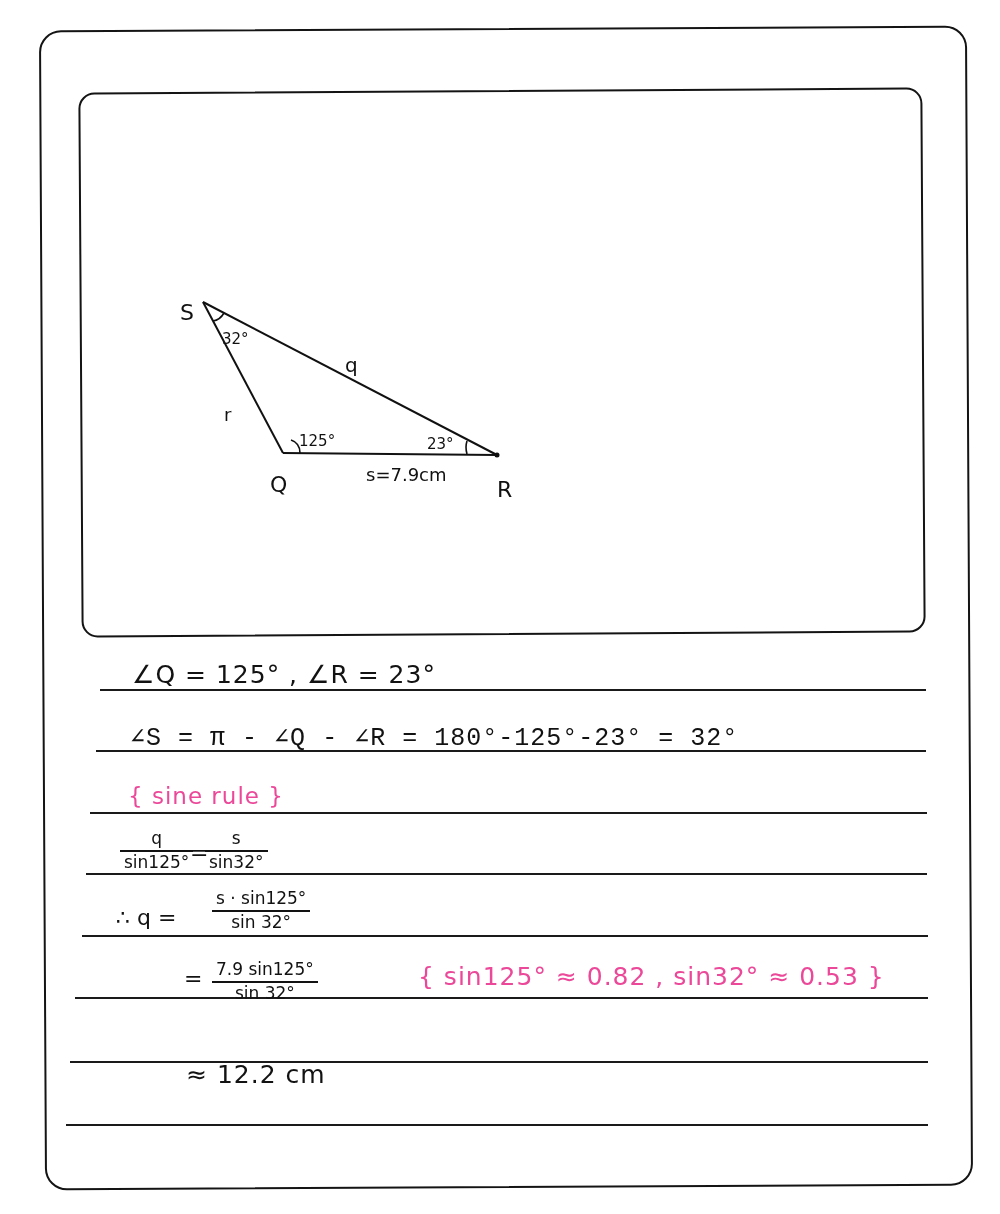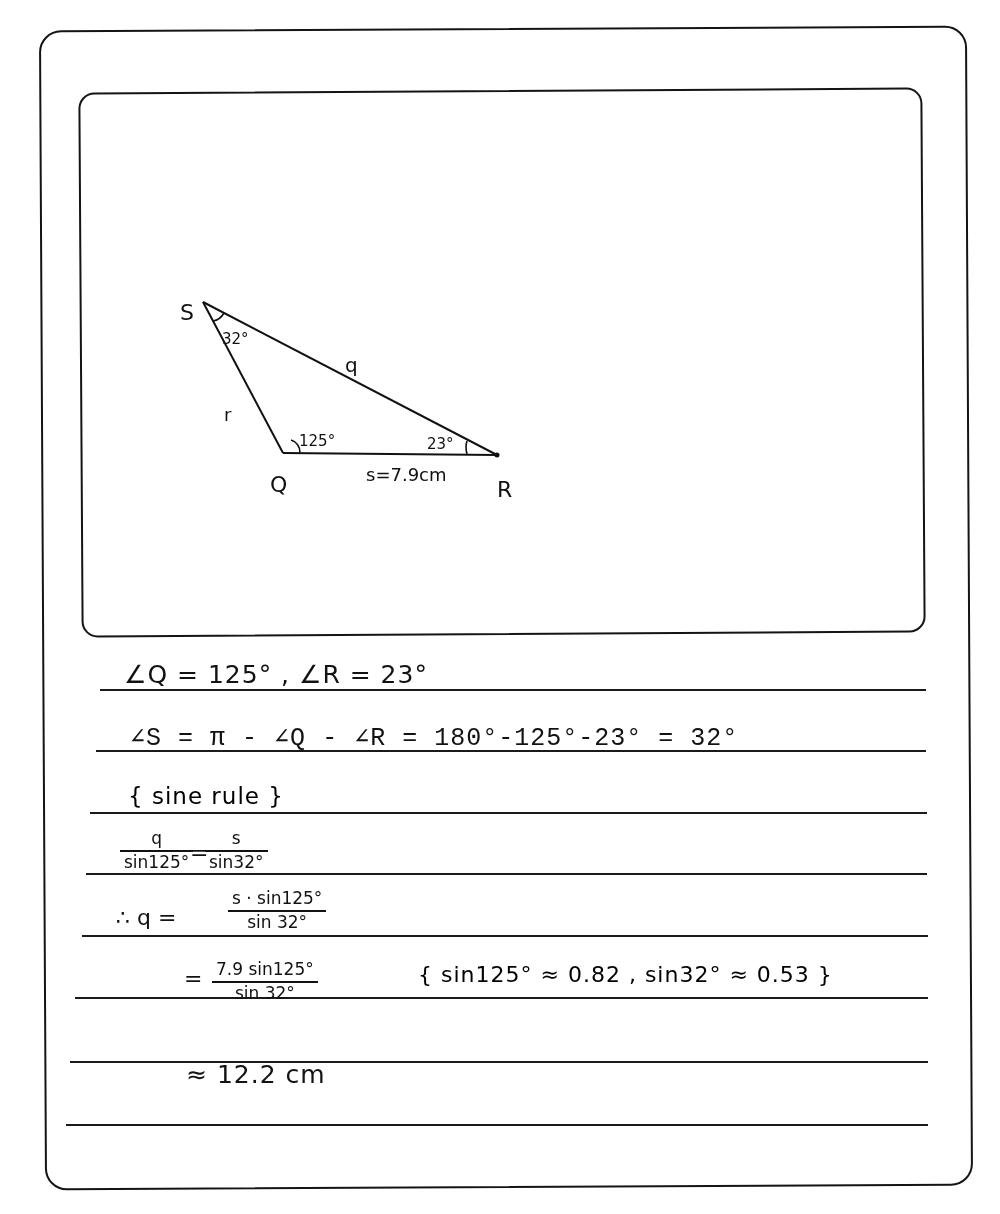--- a/index.html
+++ b/index.html
@@ -14,21 +14,21 @@
              border: 2px solid #141414; border-radius: 16px; box-sizing: border-box;
              transform: rotate(-0.35deg); }
 
     .diagram { position: absolute; left: 0; top: 0; width: 1000px; height: 640px; pointer-events: none; }
     .diagram text { font-family: "DejaVu Sans", sans-serif; fill: #111; }
 
     .rule { position: absolute; height: 0; border-top: 2px solid #1a1a1a; }
 
     .line-text { position: absolute; font-size: 25px; letter-spacing: 1px; white-space: nowrap;
                  color: #121212; font-family: "DejaVu Sans", sans-serif; }
-    .maroon { color: #000000; }
+    .maroon { color: #ec4899; }
 
     .frac { position: absolute; display: inline-flex; flex-direction: column; align-items: center;
             font-size: 17px; line-height: 1.15; white-space: nowrap; color: #121212; }
     .frac .num { padding: 0 4px; }
     .frac .bar { align-self: stretch; border-top: 2px solid #121212; margin: 1px 0; }
     .frac .den { padding: 0 4px; }
 
     .op { position: absolute; font-size: 22px; color: #121212; }
   </style>
 </head>
@@ -63,44 +63,44 @@
 
 <div class="rule" style="left:100px; top:689px; width:826px;"></div>
 <div class="rule" style="left:96px; top:750px; width:830px;"></div>
 <div class="rule" style="left:90px; top:812px; width:837px;"></div>
 <div class="rule" style="left:86px; top:873px; width:841px;"></div>
 <div class="rule" style="left:82px; top:935px; width:846px;"></div>
 <div class="rule" style="left:75px; top:997px; width:853px;"></div>
 <div class="rule" style="left:70px; top:1061px; width:858px;"></div>
 <div class="rule" style="left:66px; top:1124px; width:862px;"></div>
 
-<div class="line-text" style="left:124px; top:660px;">∠Q = 125° , ∠R = 23°</div>
+<div class="line-text" style="left:132px; top:660px;">∠Q = 125° , ∠R = 23°</div>
 <div class="line-text" style="left:130px; top:722px;font-family:Liberation Mono, monospace;">∠S = π - ∠Q - ∠R = 180°-125°-23° = 32°</div>
 <div class="line-text maroon" style="left:128px; top:783px; font-size:23px;">{ sine rule }</div>
 
 <div class="frac" style="left:120px; top:829px;">
   <span class="num">q</span>
   <span class="bar"></span>
   <span class="den">sin125°</span>
 </div>
 <div class="op" style="left:190px; top:840px;">=</div>
 <div class="frac" style="left:205px; top:829px;">
   <span class="num">s</span>
   <span class="bar"></span>
   <span class="den">sin32°</span>
 </div>
 
 <div class="op" style="left:116px; top:905px;">∴ q =</div>
-<div class="frac" style="left:228px; top:889px;">
+<div class="frac" style="left:212px; top:889px;">
   <span class="num">s · sin125°</span>
   <span class="bar"></span>
   <span class="den">sin 32°</span>
 </div>
 
 <div class="op" style="left:184px; top:966px;">=</div>
 <div class="frac" style="left:212px; top:960px;">
   <span class="num">7.9 sin125°</span>
   <span class="bar"></span>
   <span class="den">sin 32°</span>
 </div>
-<div class="line-text maroon" style="left:418px; top:962px; font-size:22px;">{ sin125° ≈ 0.82 , sin32° ≈ 0.53 }</div>
+<div class="line-text maroon" style="left:418px; top:962px; font-size:25px;">{ sin125° ≈ 0.82 , sin32° ≈ 0.53 }</div>
 
 <div class="line-text" style="left:186px; top:1060px;">≈ 12.2 cm</div>
 
 </body></html>

